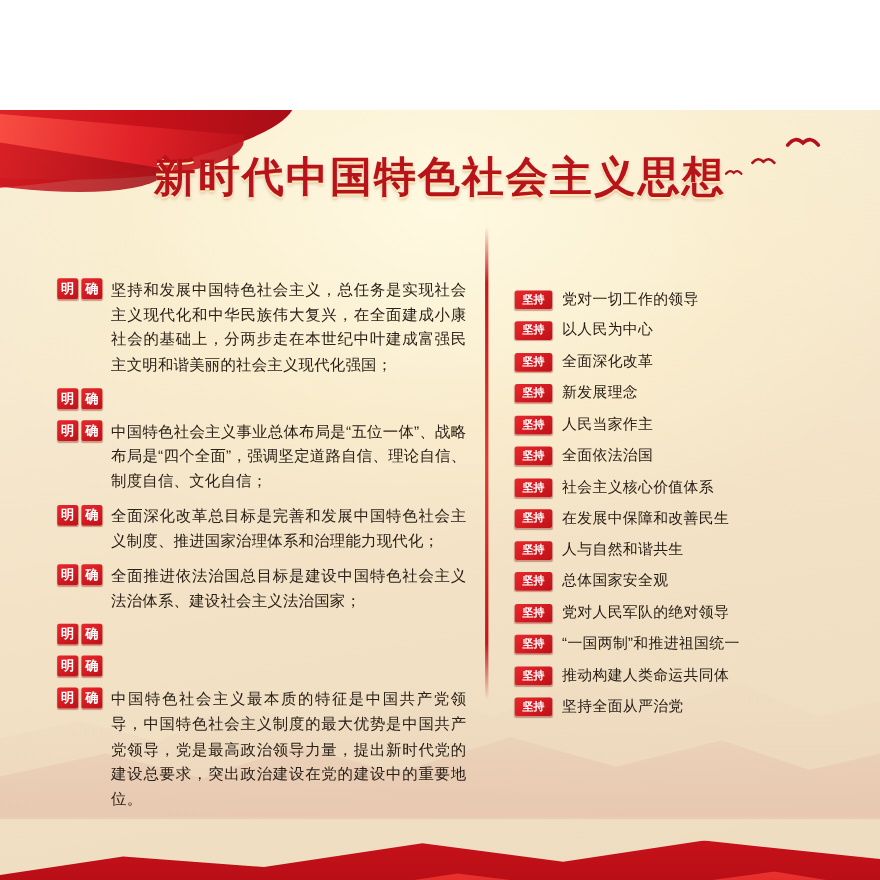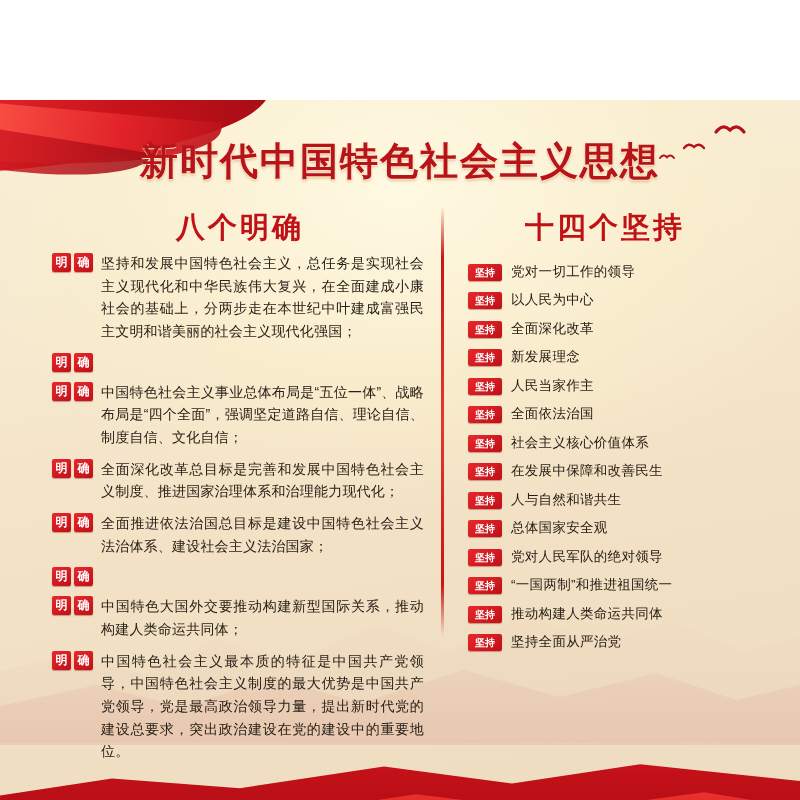--- a/index.html
+++ b/index.html
@@ -268,22 +268,20 @@
   <div class="birds">
     <svg width="110" height="60" viewBox="0 0 110 60">
       <path d="M62 14 q7 -9 14 -2 q7 -7 14 2" fill="none" stroke="#b3121a" stroke-width="3.2" stroke-linecap="round"></path>
       <path d="M30 30 q5 -6 10 -1 q5 -5 10 1" fill="none" stroke="#b3121a" stroke-width="2.4" stroke-linecap="round"></path>
       <path d="M6 40 q3.5 -4.5 7 -0.8 q3.5 -3.6 7 0.8" fill="none" stroke="#b3121a" stroke-width="2" stroke-linecap="round"></path>
     </svg>
   </div>
 
   <div class="main-title">新时代中国特色社会主义思想</div>
 
-  <div class="col-title left">八个明确</div>
-  <div class="col-title right">十四个坚持</div>
 
   <div class="divider"></div>
 
   <div class="left-col">
     <div class="ming-item">
       <div class="ming-badge">
         <span>明</span>
         <span>确</span>
       </div>
       <div class="ming-text">坚持和发展中国特色社会主义，总任务是实现社会主义现代化和中华民族伟大复兴，在全面建成小康社会的基础上，分两步走在本世纪中叶建成富强民主文明和谐美丽的社会主义现代化强国；</div>
@@ -319,21 +317,20 @@
       <div class="ming-badge">
         <span>明</span>
         <span>确</span>
       </div>
     </div>
     <div class="ming-item">
       <div class="ming-badge">
         <span>明</span>
         <span>确</span>
       </div>
-      <div class="ming-text">中国特色大国外交要推动构建新型国际关系，推动构建人类命运共同体；</div>
     </div>
     <div class="ming-item">
       <div class="ming-badge">
         <span>明</span>
         <span>确</span>
       </div>
       <div class="ming-text">中国特色社会主义最本质的特征是中国共产党领导，中国特色社会主义制度的最大优势是中国共产党领导，党是最高政治领导力量，提出新时代党的建设总要求，突出政治建设在党的建设中的重要地位。</div>
     </div>
   </div>
 

